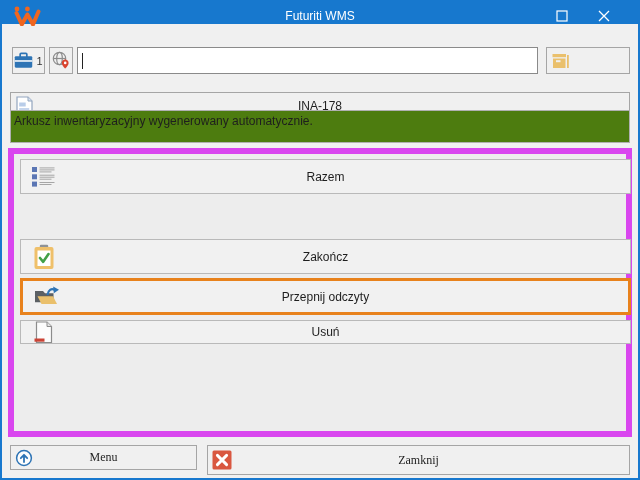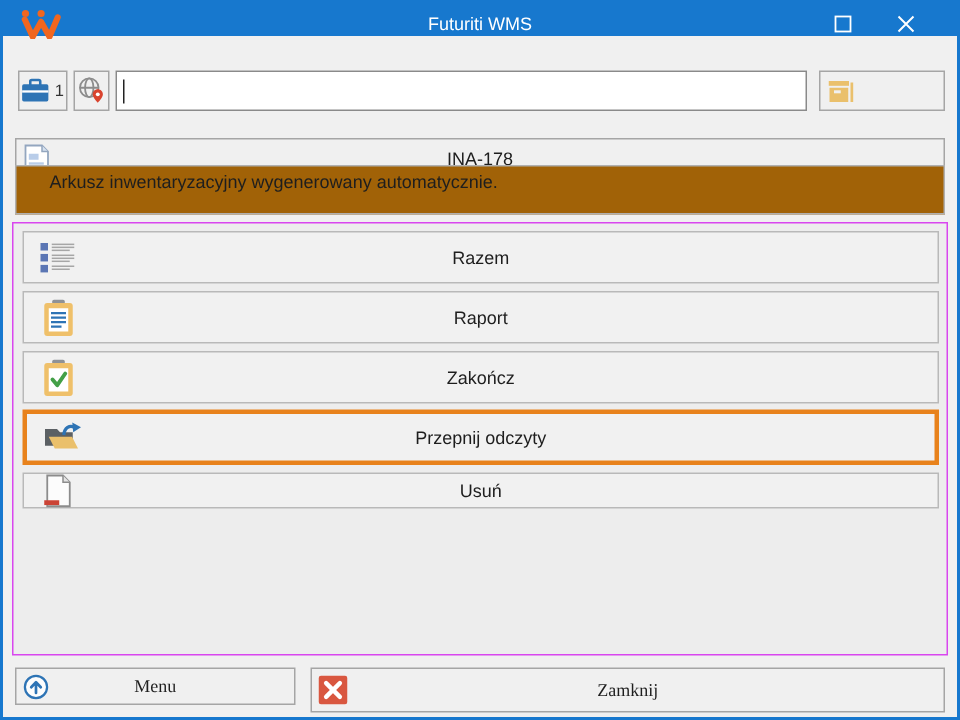--- a/index.html
+++ b/index.html
@@ -29,26 +29,26 @@
                    font-family:"Liberation Sans",sans-serif;font-size:12px;padding:0 4px;}
   .caret{position:absolute;left:4px;top:5px;width:1px;height:16px;background:#222;}
   .btn-archive{left:546px;top:47px;width:84px;height:27px;justify-content:flex-start;padding-left:5px;}
 
   
   .doc-row{left:10px;top:77px;width:620px;height:27px;margin-top:15px;}
   .doc-row .ic{position:absolute;left:5px;top:3px;}
   .doc-row .code{position:absolute;left:0;width:100%;text-align:center;}
 
   
-  .desc-box{left:10px;top:110px;width:620px;height:33px;border:1px solid #b0b0b0;background:#a16207;
-            align-items:flex-start;padding:3px 22px;}
+  .desc-box{left:10px;top:110px;width:620px;height:33px;border:1px solid #b0b0b0;background:#4d7c0f;
+            align-items:flex-start;padding:3px 3px;}
 
   
   .panel{position:absolute;left:8px;top:148px;width:624px;height:289px;box-sizing:border-box;
-         border:1px solid #d946ef;background:#ededed;}
+         border:6px solid #d946ef;background:#ededed;}
   .action{position:absolute;left:6px;width:611px;height:35px;box-sizing:border-box;
           background:#f1f1f1;border:1px solid #b9b9b9;cursor:default;}
   .action .aicon{position:absolute;left:9px;top:50%;transform:translateY(-50%);width:28px;height:28px;
                  display:flex;align-items:center;justify-content:center;}
   .action .albl{position:absolute;inset:0;display:flex;align-items:center;justify-content:center;
                 font-size:12px;color:#1e1e1e;}
   .action.highlighted{border:3px solid #e8821c;}
 
   
   .btn-menu{left:10px;top:445px;width:187px;height:25px;}
@@ -149,36 +149,20 @@
               <rect x="8.5" y="10.7" width="15" height="1"></rect>
               <rect x="8.5" y="12.7" width="12" height="1"></rect>
             <rect x="8.5" y="16" width="15" height="1"></rect>
               <rect x="8.5" y="18" width="12" height="1"></rect>
           </g>
         </svg>
       </span>
       <span class="albl">Razem</span>
     </div>
 
-    <div class="action" style="top:45px;">
-      <span class="aicon">
-        <svg width="22" height="26" viewBox="0 0 22 26">
-          <rect x="6.8" y="0.8" width="8.4" height="4.5" rx="1.2" fill="#8f9296"></rect>
-          <rect x="1.5" y="3" width="19" height="22" rx="2" fill="#efc06a"></rect>
-          <rect x="4.5" y="6.5" width="13" height="15.5" fill="#ffffff"></rect>
-          <g fill="#2e74b5">
-            <rect x="6" y="9" width="10" height="1.5"></rect>
-              <rect x="6" y="12" width="10" height="1.5"></rect>
-            <rect x="6" y="15" width="10" height="1.5"></rect>
-              <rect x="6" y="18" width="7" height="1.5"></rect>
-          </g>
-        </svg>
-      </span>
-      <span class="albl">Raport</span>
-    </div>
 
     <div class="action" style="top:85px;text-align:center;">
       <span class="aicon">
         <svg width="22" height="26" viewBox="0 0 22 26">
           <rect x="6.8" y="0.8" width="8.4" height="4.5" rx="1.2" fill="#8f9296"></rect>
           <rect x="1.5" y="3" width="19" height="22" rx="2" fill="#efc06a"></rect>
           <rect x="4.5" y="6.5" width="13" height="15.5" fill="#ffffff"></rect>
           <path d="M7 14 l3.2 3.8 L15.5 10" fill="none" stroke="#43a047" stroke-width="2.6" stroke-linecap="round" stroke-linejoin="round"></path>
         </svg>
       </span>

